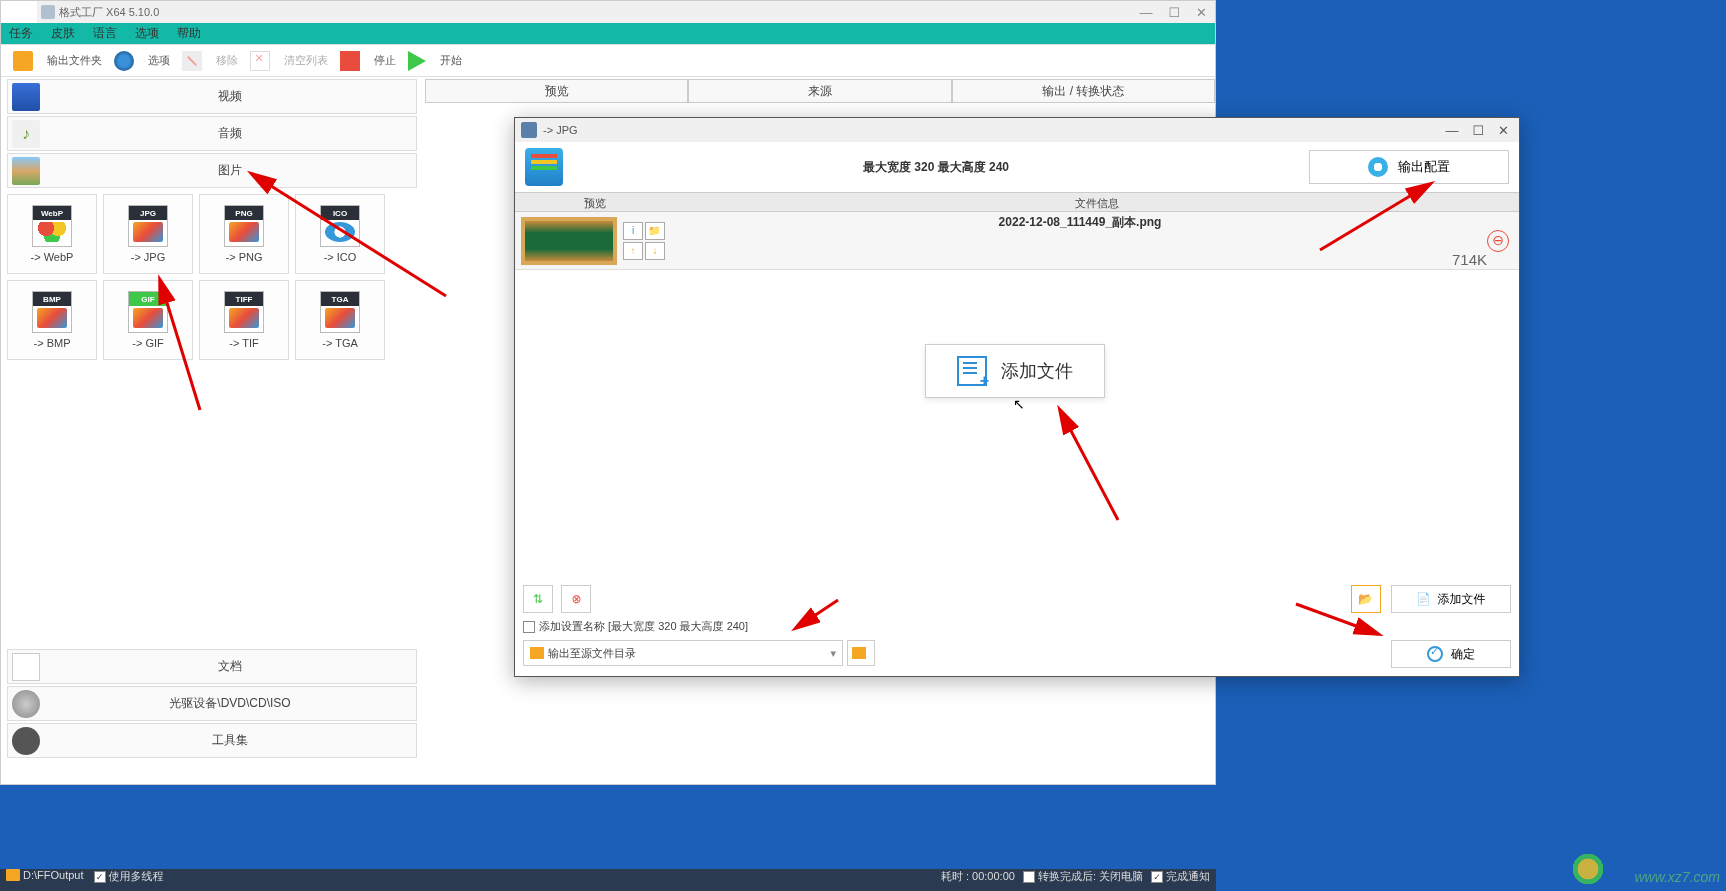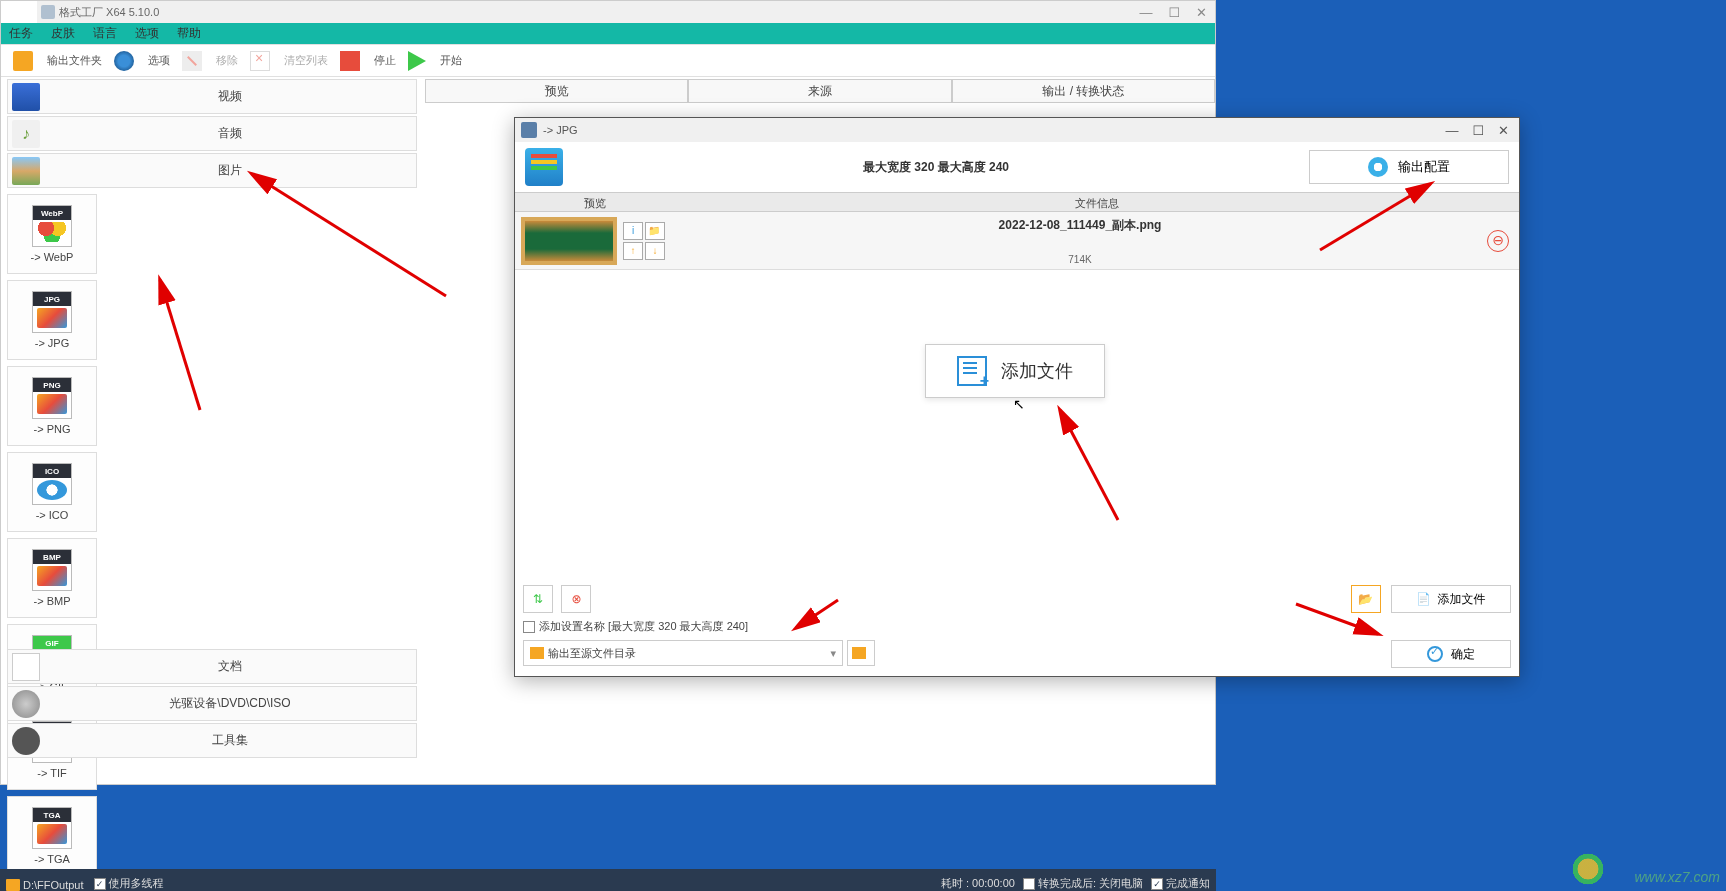--- a/index.html
+++ b/index.html
@@ -32,41 +32,41 @@
 .category { height: 35px; background: #fafafa; border: 1px solid #ddd; display: flex; align-items: center; font-size: 12px; color: #444; margin-bottom: 2px; cursor: pointer; }
 .category-icon { width: 28px; height: 28px; margin: 0 4px; display: flex; align-items: center; justify-content: center; }
 .category-label { flex: 1; text-align: center; }
 .ic-video { background: linear-gradient(#3a6fd8,#2050a8); border-radius: 2px; }
 .ic-audio { background: #f0f0f0; border-radius: 2px; color: #6a9f3a; font-size: 16px; }
 .ic-image { background: linear-gradient(#88c8f8,#d8a868,#78a858); border-radius: 2px; }
 .ic-doc { background: #fff; border: 1px solid #ccc; }
 .ic-dvd { background: radial-gradient(circle,#ccc,#888); border-radius: 50%; }
 .ic-tools { background: #555; border-radius: 50%; }
 
-.format-grid { display: flex; flex-wrap: wrap; gap: 6px; padding: 4px 0; flex-direction: column; }
+.format-grid { display: flex; flex-wrap: wrap; gap: 6px; padding: 4px 0; }
 .format-item { width: 90px; height: 80px; border: 1px solid #ddd; background: #fdfdfd; display: flex; flex-direction: column; align-items: center; justify-content: center; cursor: pointer; font-size: 11px; color: #444; }
 .format-icon { width: 40px; height: 42px; background: #fff; border: 1px solid #bbb; position: relative; margin-bottom: 4px; }
 .format-icon::before { content: ""; position: absolute; top: 0; left: 0; right: 0; height: 14px; display: flex; align-items: center; justify-content: center; font-size: 8px; color: #fff; font-weight: bold; }
 .fi-webp::before { content: "WebP"; background: #2b2f38; }
 .fi-jpg::before { content: "JPG"; background: #2b2f38; }
 .fi-png::before { content: "PNG"; background: #2b2f38; }
 .fi-ico::before { content: "ICO"; background: #2b2f38; }
 .fi-bmp::before { content: "BMP"; background: #2b2f38; }
 .fi-gif::before { content: "GIF"; background: #3dc84a; }
 .fi-tiff::before { content: "TIFF"; background: #2b2f38; }
 .fi-tga::before { content: "TGA"; background: #2b2f38; }
 .format-icon::after { content: ""; position: absolute; top: 16px; left: 4px; right: 4px; bottom: 4px; background: linear-gradient(135deg,#f5a623,#e74c3c,#3498db); border-radius: 2px; }
 .fi-ico::after { background: radial-gradient(circle,#fff 30%,#3498db 32%); border-radius: 50%; }
 .fi-webp::after { background: radial-gradient(circle at 30% 30%,#e74c3c 0 8px,transparent 8px),radial-gradient(circle at 70% 30%,#f5c623 0 8px,transparent 8px),radial-gradient(circle at 50% 70%,#3dc84a 0 8px,transparent 8px),#fff; }
 
 .right-panel { position: absolute; left: 424px; right: 0; top: 78px; bottom: 24px; }
 .tabs { display: flex; height: 24px; }
 .tab { flex: 1; border: 1px solid #ccc; background: #f8f8f8; text-align: center; font-size: 12px; line-height: 22px; color: #444; }
 
-.statusbar { position: absolute; left: 0; bottom: 0; width: 1216px; height: 22px; background: #2a3a50; color: #ddd; display: flex; align-items: flex-end; font-size: 11px; padding: 0 6px; gap: 10px; }
+.statusbar { position: absolute; left: 0; bottom: 0; width: 1216px; height: 22px; background: #2a3a50; color: #ddd; display: flex; align-items: flex-start; font-size: 11px; padding: 0 6px; gap: 10px; }
 .statusbar .right { margin-left: auto; display: flex; gap: 8px; }
 .sb-item { display: flex; align-items: center; gap: 3px; }
 .sb-folder { width: 14px; height: 12px; background: #f5a623; border-radius: 1px; }
 .sb-check { width: 12px; height: 12px; background: #fff; border: 1px solid #888; color: #2a3a50; font-size: 9px; text-align: center; line-height: 10px; }
 
 
 .dialog { position: absolute; left: 514px; top: 117px; width: 1006px; height: 560px; background: #fff; border: 1px solid #555; box-shadow: 0 4px 20px rgba(0,0,0,.3); }
 .dlg-title { height: 24px; background: #f0f0f0; display: flex; align-items: center; justify-content: space-between; padding: 0 6px; font-size: 11px; color: #555; }
 .dlg-title-left { display: flex; align-items: center; gap: 6px; }
 .dlg-ic { width: 16px; height: 16px; background: #5a7fa8; border-radius: 2px; }
@@ -85,21 +85,21 @@
 .dlg-col-info { flex: 1; text-align: center; line-height: 20px; }
 
 .dlg-list { height: 60px; }
 .dlg-row { display: flex; height: 58px; background: #f6f6f6; border-bottom: 1px solid #ddd; align-items: center; }
 .thumb { width: 96px; height: 48px; background: linear-gradient(#c88a3a,#1a6a3a 30%,#1a6a3a 70%, #c88a3a); border: 4px solid #d8a858; margin: 0 6px; }
 .dlg-row-btns { display: flex; flex-direction: column; gap: 2px; margin-right: 8px; }
 .dlg-row-btns div { display: flex; gap: 2px; }
 .mini-btn { width: 20px; height: 18px; border: 1px solid #aaa; background: #fff; font-size: 10px; text-align: center; line-height: 16px; color: #f5a623; }
 .mini-btn.blue { color: #3498db; }
 .dlg-row-info { flex: 1; text-align: center; font-size: 12px; color: #333; }
-.dlg-row-info .size { font-size: 10px; color: #666; margin-top: 20px; }
+.dlg-row-info .size { font-size: 15px; color: #666; margin-top: 20px; text-align: right; }
 .dlg-row-remove { width: 22px; height: 22px; border: 1px solid #e74c3c; border-radius: 50%; color: #e74c3c; font-size: 14px; text-align: center; line-height: 18px; margin-right: 10px; cursor: pointer; }
 
 .dlg-addfile { position: absolute; left: 410px; top: 226px; width: 180px; height: 54px; border: 1px solid #ccc; background: #fff; display: flex; align-items: center; justify-content: center; gap: 14px; font-size: 18px; color: #333; cursor: pointer; box-shadow: 0 2px 6px rgba(0,0,0,.1); }
 .ic-docadd { width: 30px; height: 30px; border: 2px solid #2a8fd8; position: relative; }
 .ic-docadd::before { content:""; position:absolute; top:4px; left:4px; width:14px; height:2px; background:#2a8fd8; box-shadow:0 5px 0 #2a8fd8, 0 10px 0 #2a8fd8; }
 .ic-docadd::after { content:"+"; position:absolute; right:-4px; bottom:-6px; color:#2a8fd8; font-size:16px; font-weight:bold; }
 .cursor-arrow { position:absolute; left:498px; top:278px; font-size:14px; color:#000; }
 
 .dlg-bottom { position: absolute; left: 8px; right: 8px; bottom: 8px; }
 .dlg-btnrow1 { display: flex; justify-content: space-between; align-items: center; margin-bottom: 6px; }

